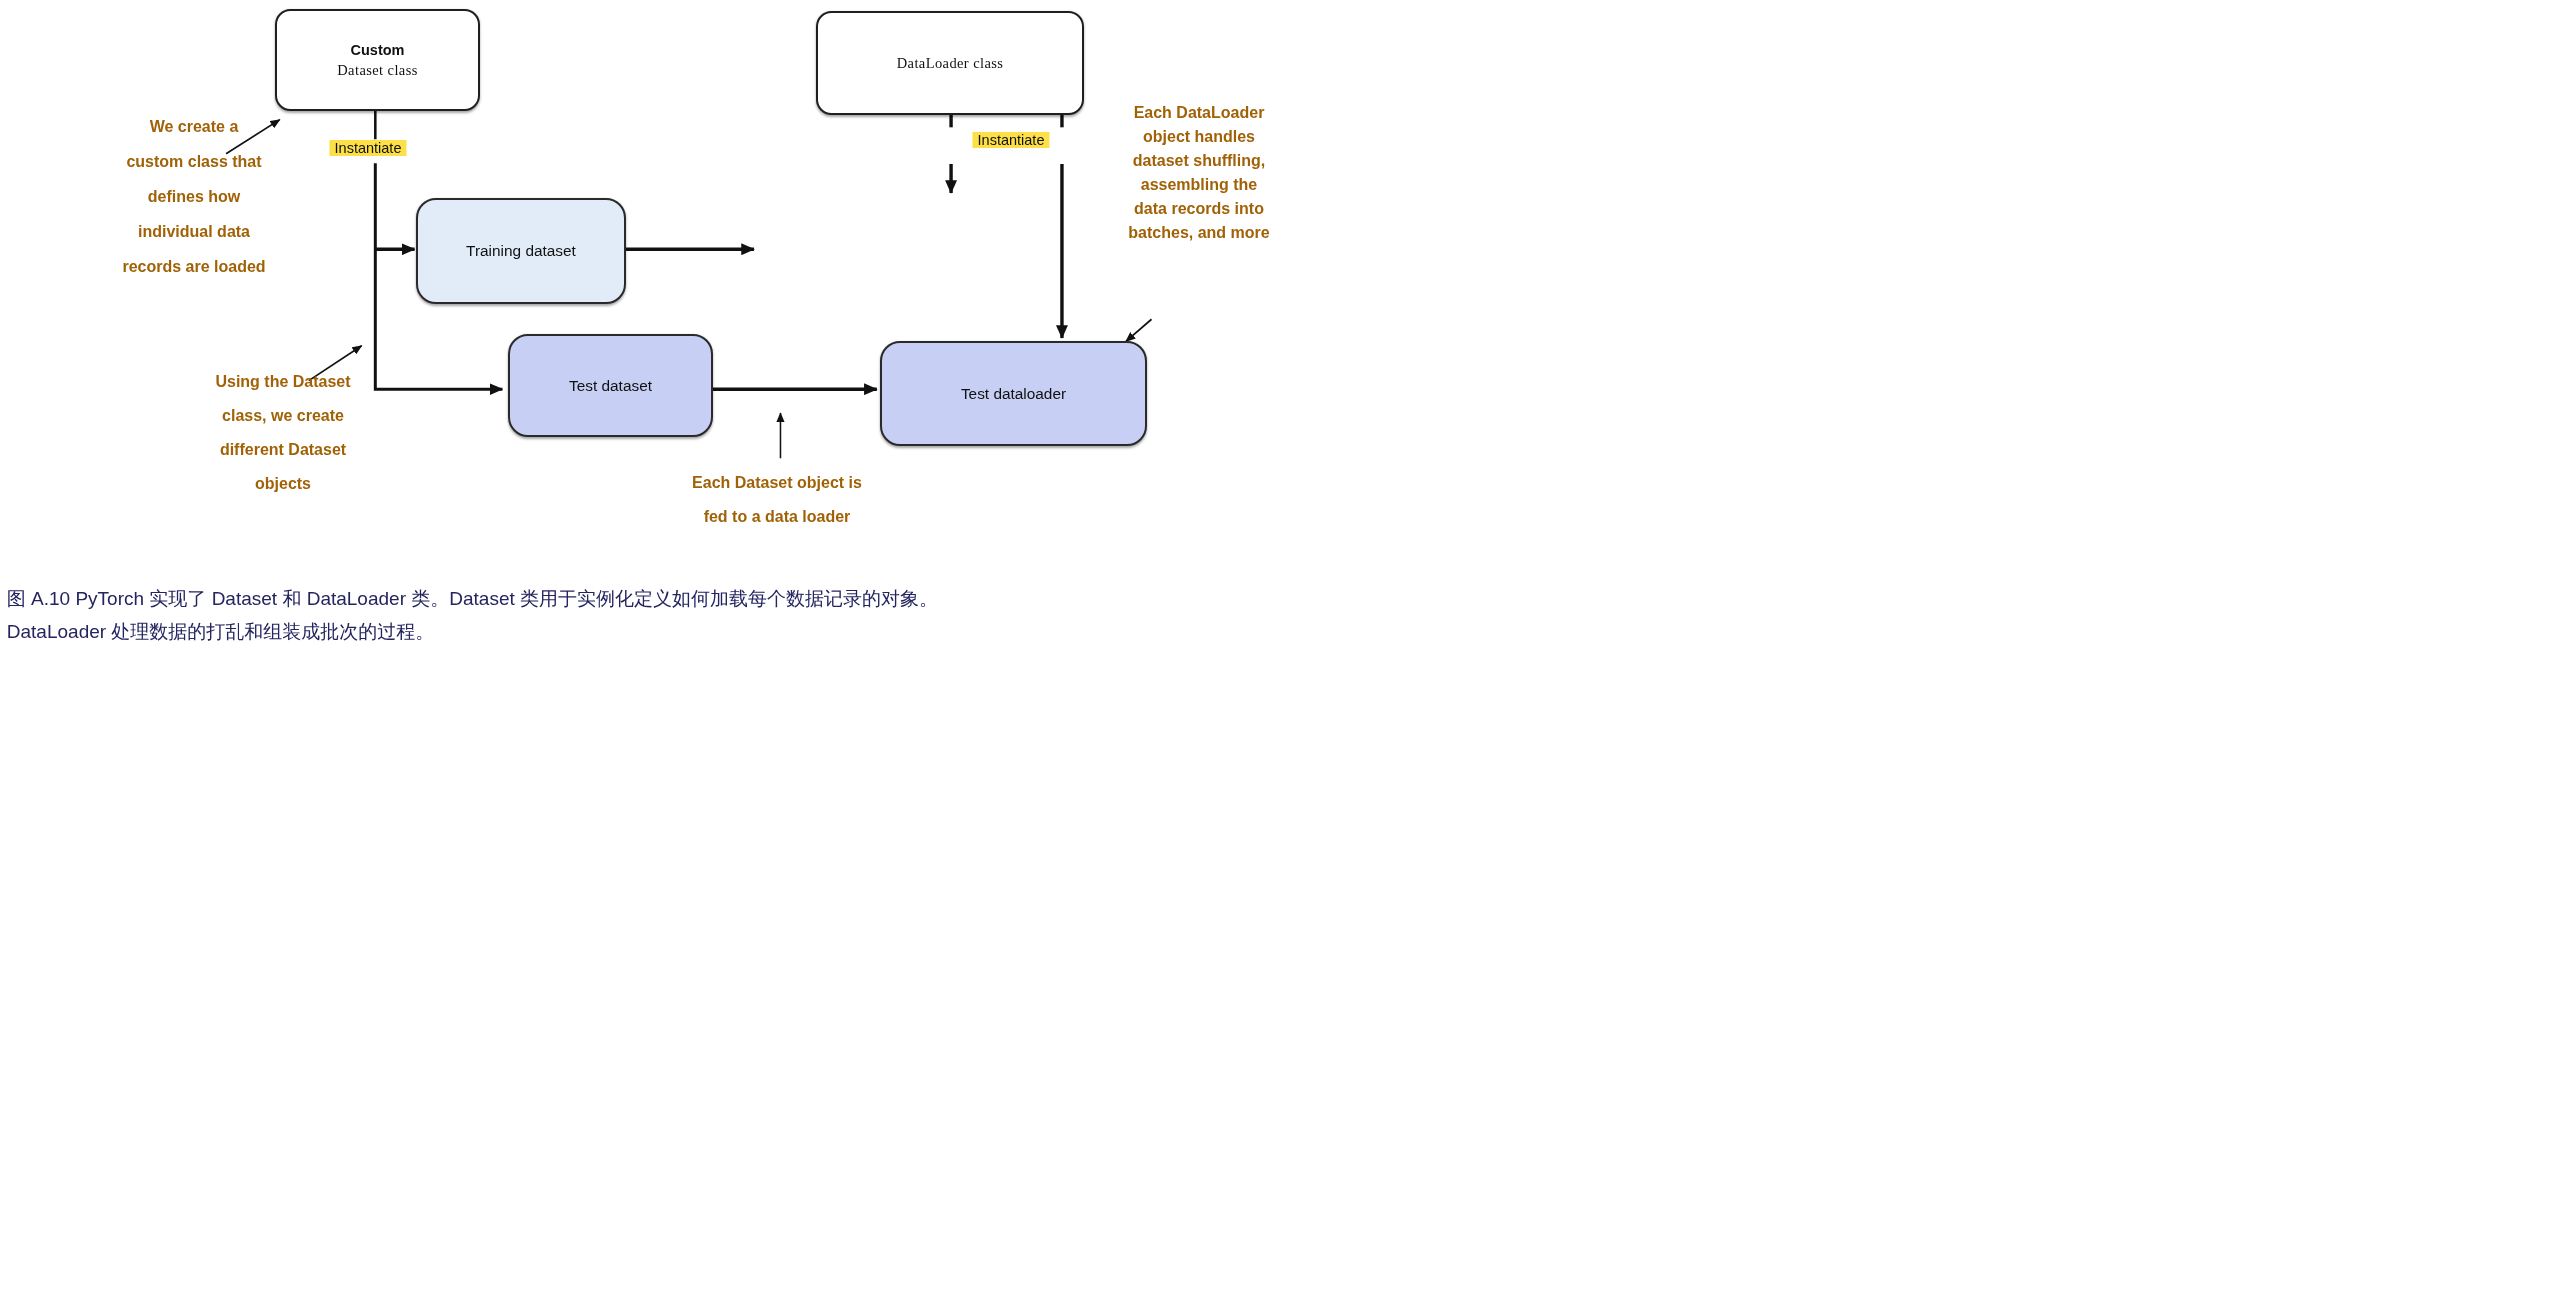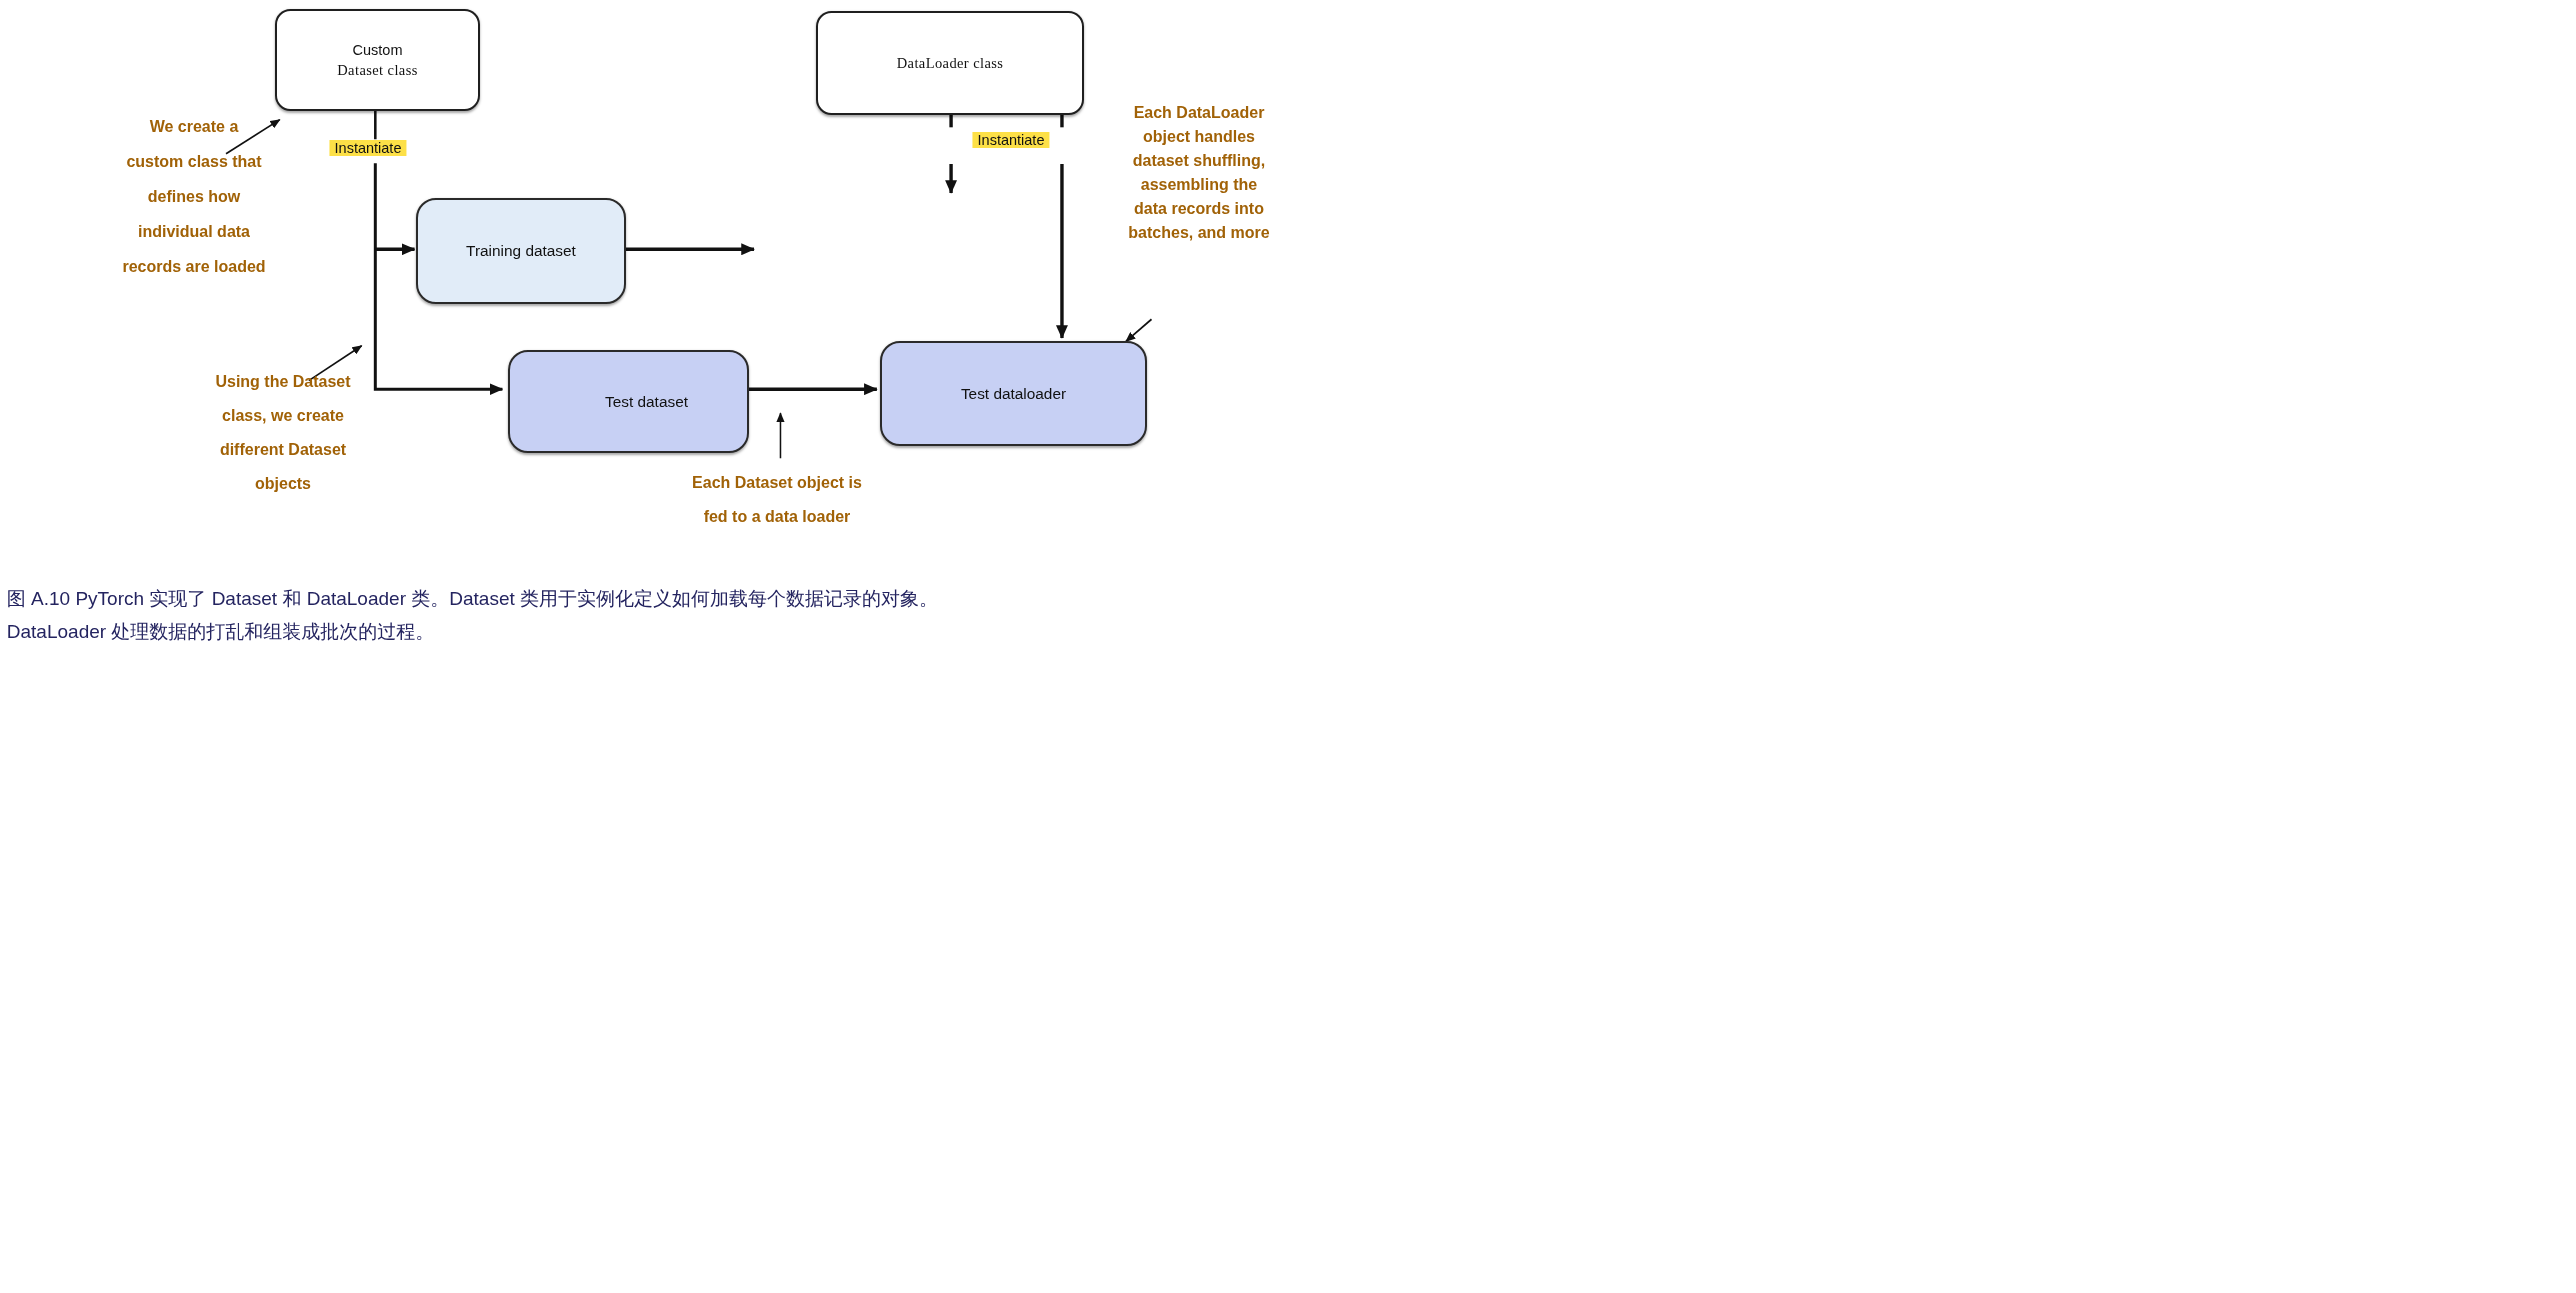--- a/index.html
+++ b/index.html
@@ -27,20 +27,21 @@
     flex-direction: column;
     align-items: center;
     justify-content: center;
     text-align: center;
   }
   .class-box .sans-line {
     font-family: "Liberation Sans", sans-serif;
     font-size: 14.5px;
     color: #111;
     line-height: 20.5px;
+    font-weight: bold;
   }
   .class-box .mono-line {
     font-family: Liberation Serif, serif;
     font-size: 14.5px;
     color: #111;
     line-height: 20.5px;
     letter-spacing: 0.4px;
   }
 
   
@@ -147,21 +148,21 @@
   </div>
 
   <div class="inst-label" style="left:368px; top:140px;">Instantiate</div>
   <div class="inst-label" style="left:1011px; top:132px;">Instantiate</div>
 
   <div class="flow-box training" style="left:416px; top:198px; width:206px; height:102px;">
     <span>Training dataset</span>
   </div>
 
 
-  <div class="flow-box test" style="left:508px; top:350px; width:201px; height:99px;padding-left:36px;">
+  <div class="flow-box test" style="left:508px; top:334px; width:201px; height:99px;">
     <span>Test dataset</span>
   </div>
 
   <div class="flow-box test" style="left:880px; top:341px; width:263px; height:101px;">
     <span>Test dataloader</span>
   </div>
 
   <div class="annot" style="left:194px; top:109px; width:222px;">We create a
 custom class that
 defines how

